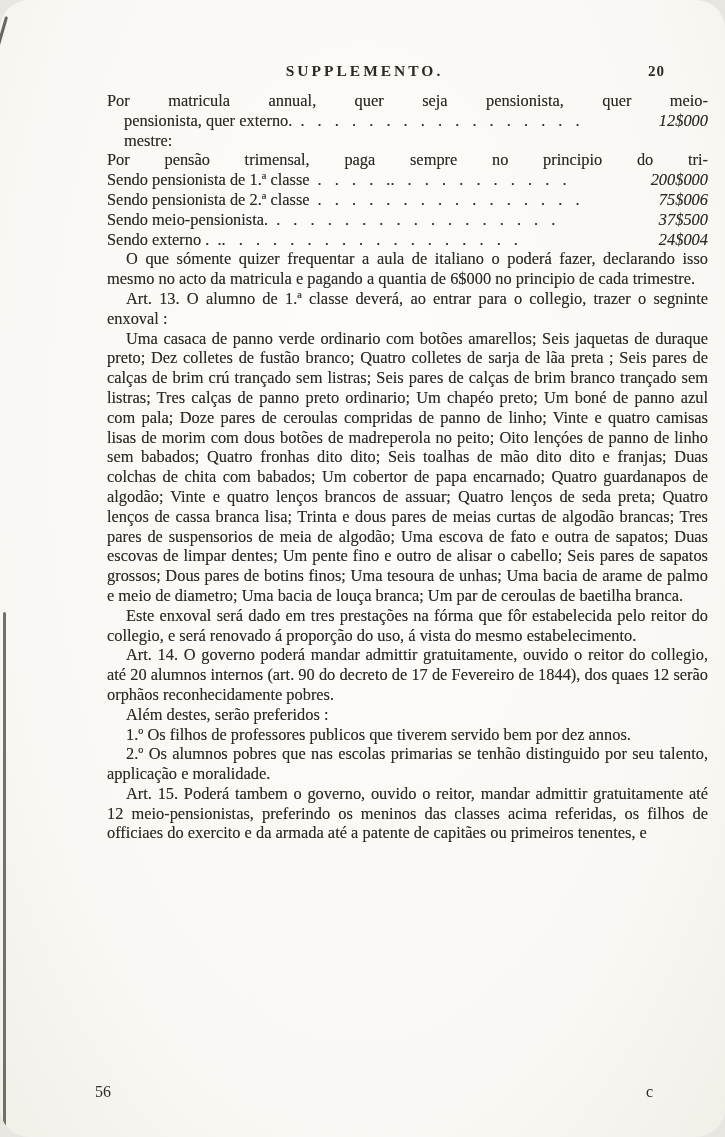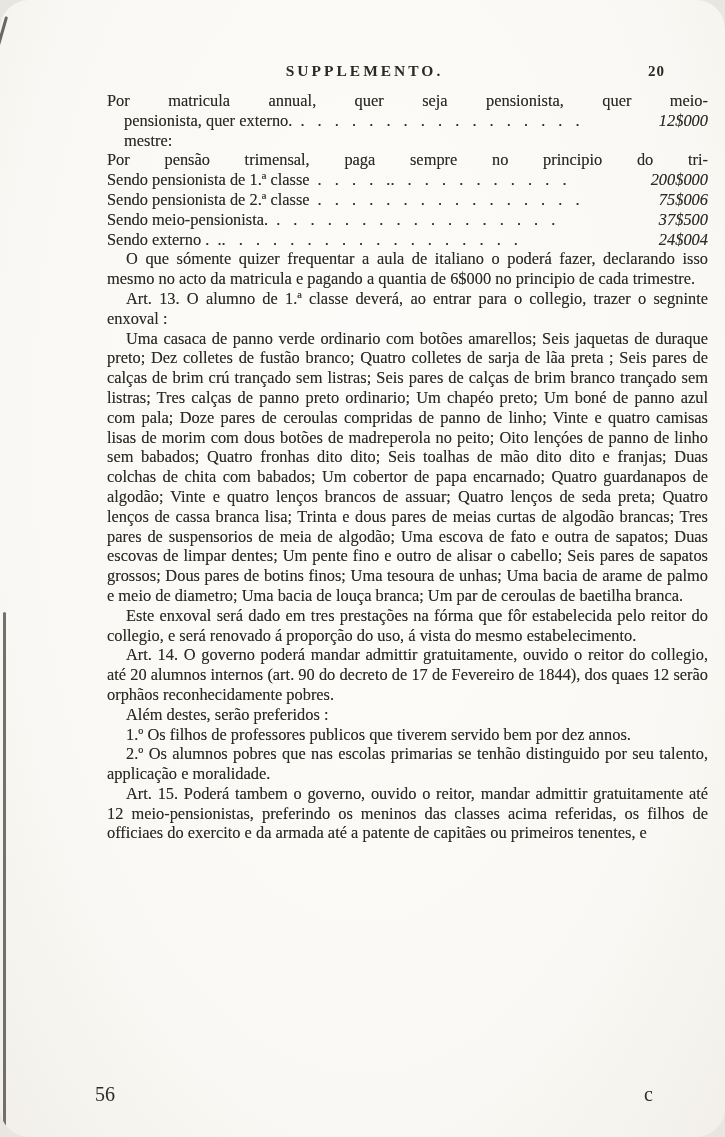--- a/index.html
+++ b/index.html
@@ -38,21 +38,21 @@
   .fee-line.ind{padding-left:17px;}
   .fee-line.fill{display:block;white-space:normal;text-align:justify;text-align-last:justify;}
   .fee-dots{flex:1 1 auto;overflow:hidden;white-space:nowrap;margin:0 6px 0 8px;word-spacing:9px;}
   .fee-amount{flex:0 0 auto;font-style:italic;}
   
   p.para{margin:0;text-indent:19px;}
   
   .footer{
     position:absolute;top:1083px;left:95px;right:72px;
     display:flex;justify-content:space-between;
-    font-size:20px;
+    font-size:16px;
   }
 </style>
 </head>
 <body>
 
 <div class="page">
 
   <div class="artifact artifact-left-line"></div>
   <div class="artifact artifact-top-mark"></div>
 

